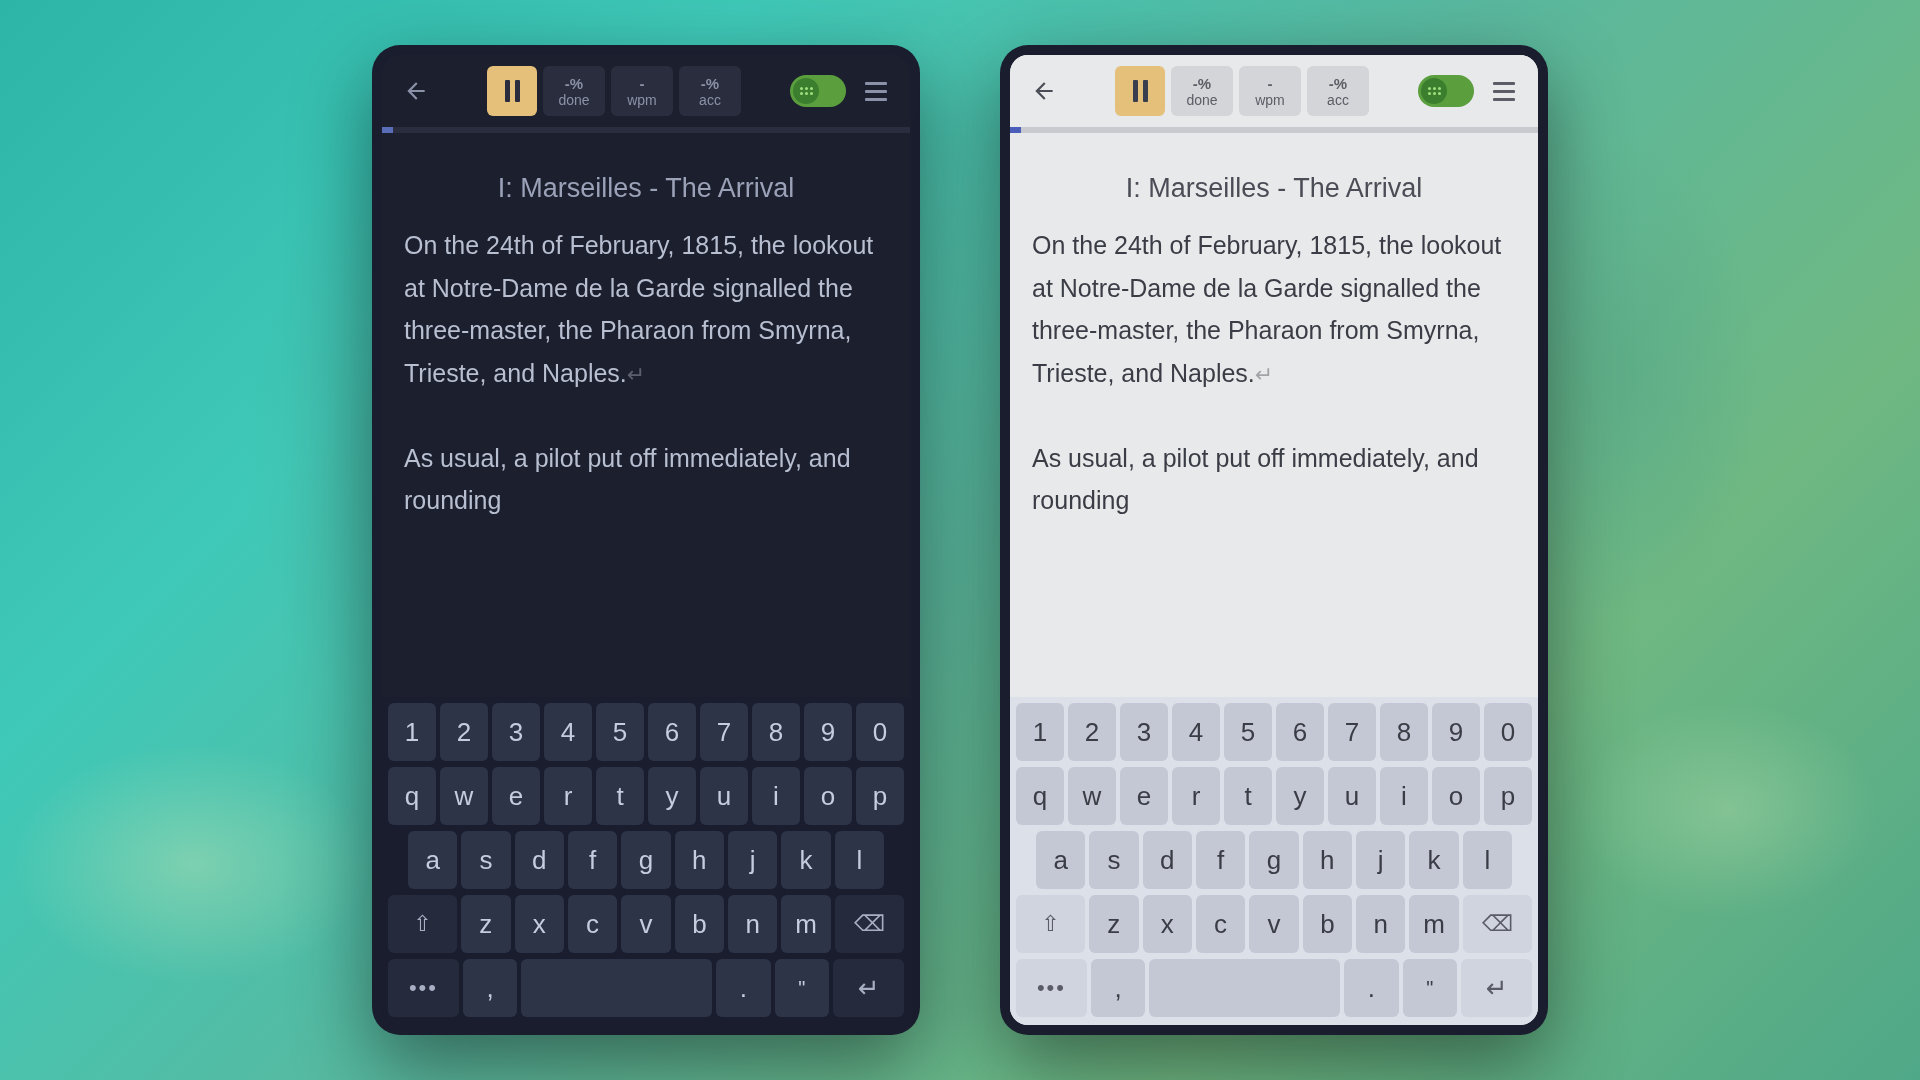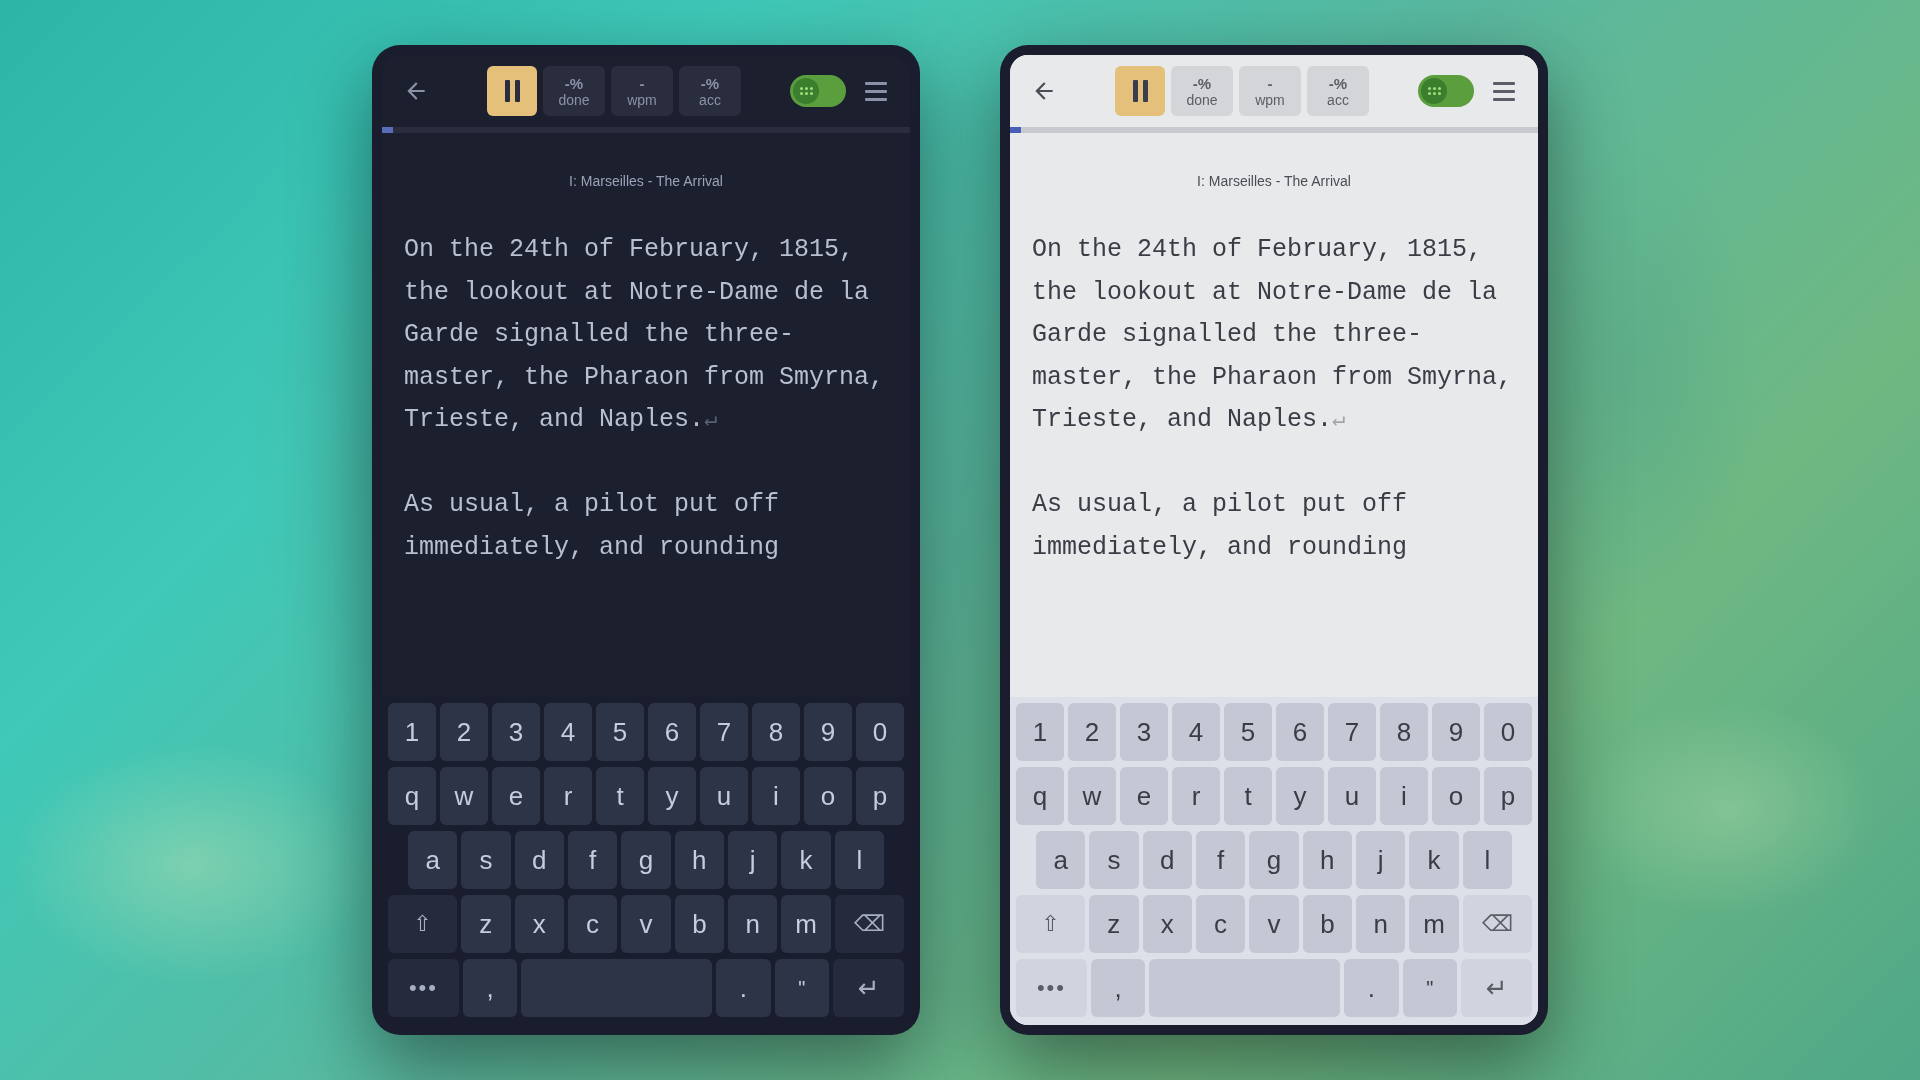--- a/index.html
+++ b/index.html
@@ -139,23 +139,23 @@
 }
 .menu-btn span { width:22px; height:3px; background:currentColor; border-radius:1px; }
 .progress-track { height:6px; width:100%; position:relative; flex-shrink:0; }
 .progress-fill { height:100%; width:2%; }
 .content {
   flex:1;
   padding: 40px 22px 0;
   overflow:hidden;
   position:relative;
 }
-.chapter-title { text-align:center; font-size:14px; margin-bottom:40px; }
+.chapter-title { text-align:center; font-size:27px; margin-bottom:20px; }
 .body-text {
-  font-family: Liberation Mono, monospace;
+  font-family: Liberation Sans, sans-serif;
   font-size: 25px;
   line-height: 1.7;
   white-space: pre-wrap;
 }
 .return-sym { opacity:.4; font-size:22px; }
 .fade { position:absolute; bottom:0; left:0; right:0; height:50px; pointer-events:none; }
 .keyboard {
   flex-shrink:0;
   padding: 6px 4px 8px;
   display:flex; flex-direction:column; gap:6px;

